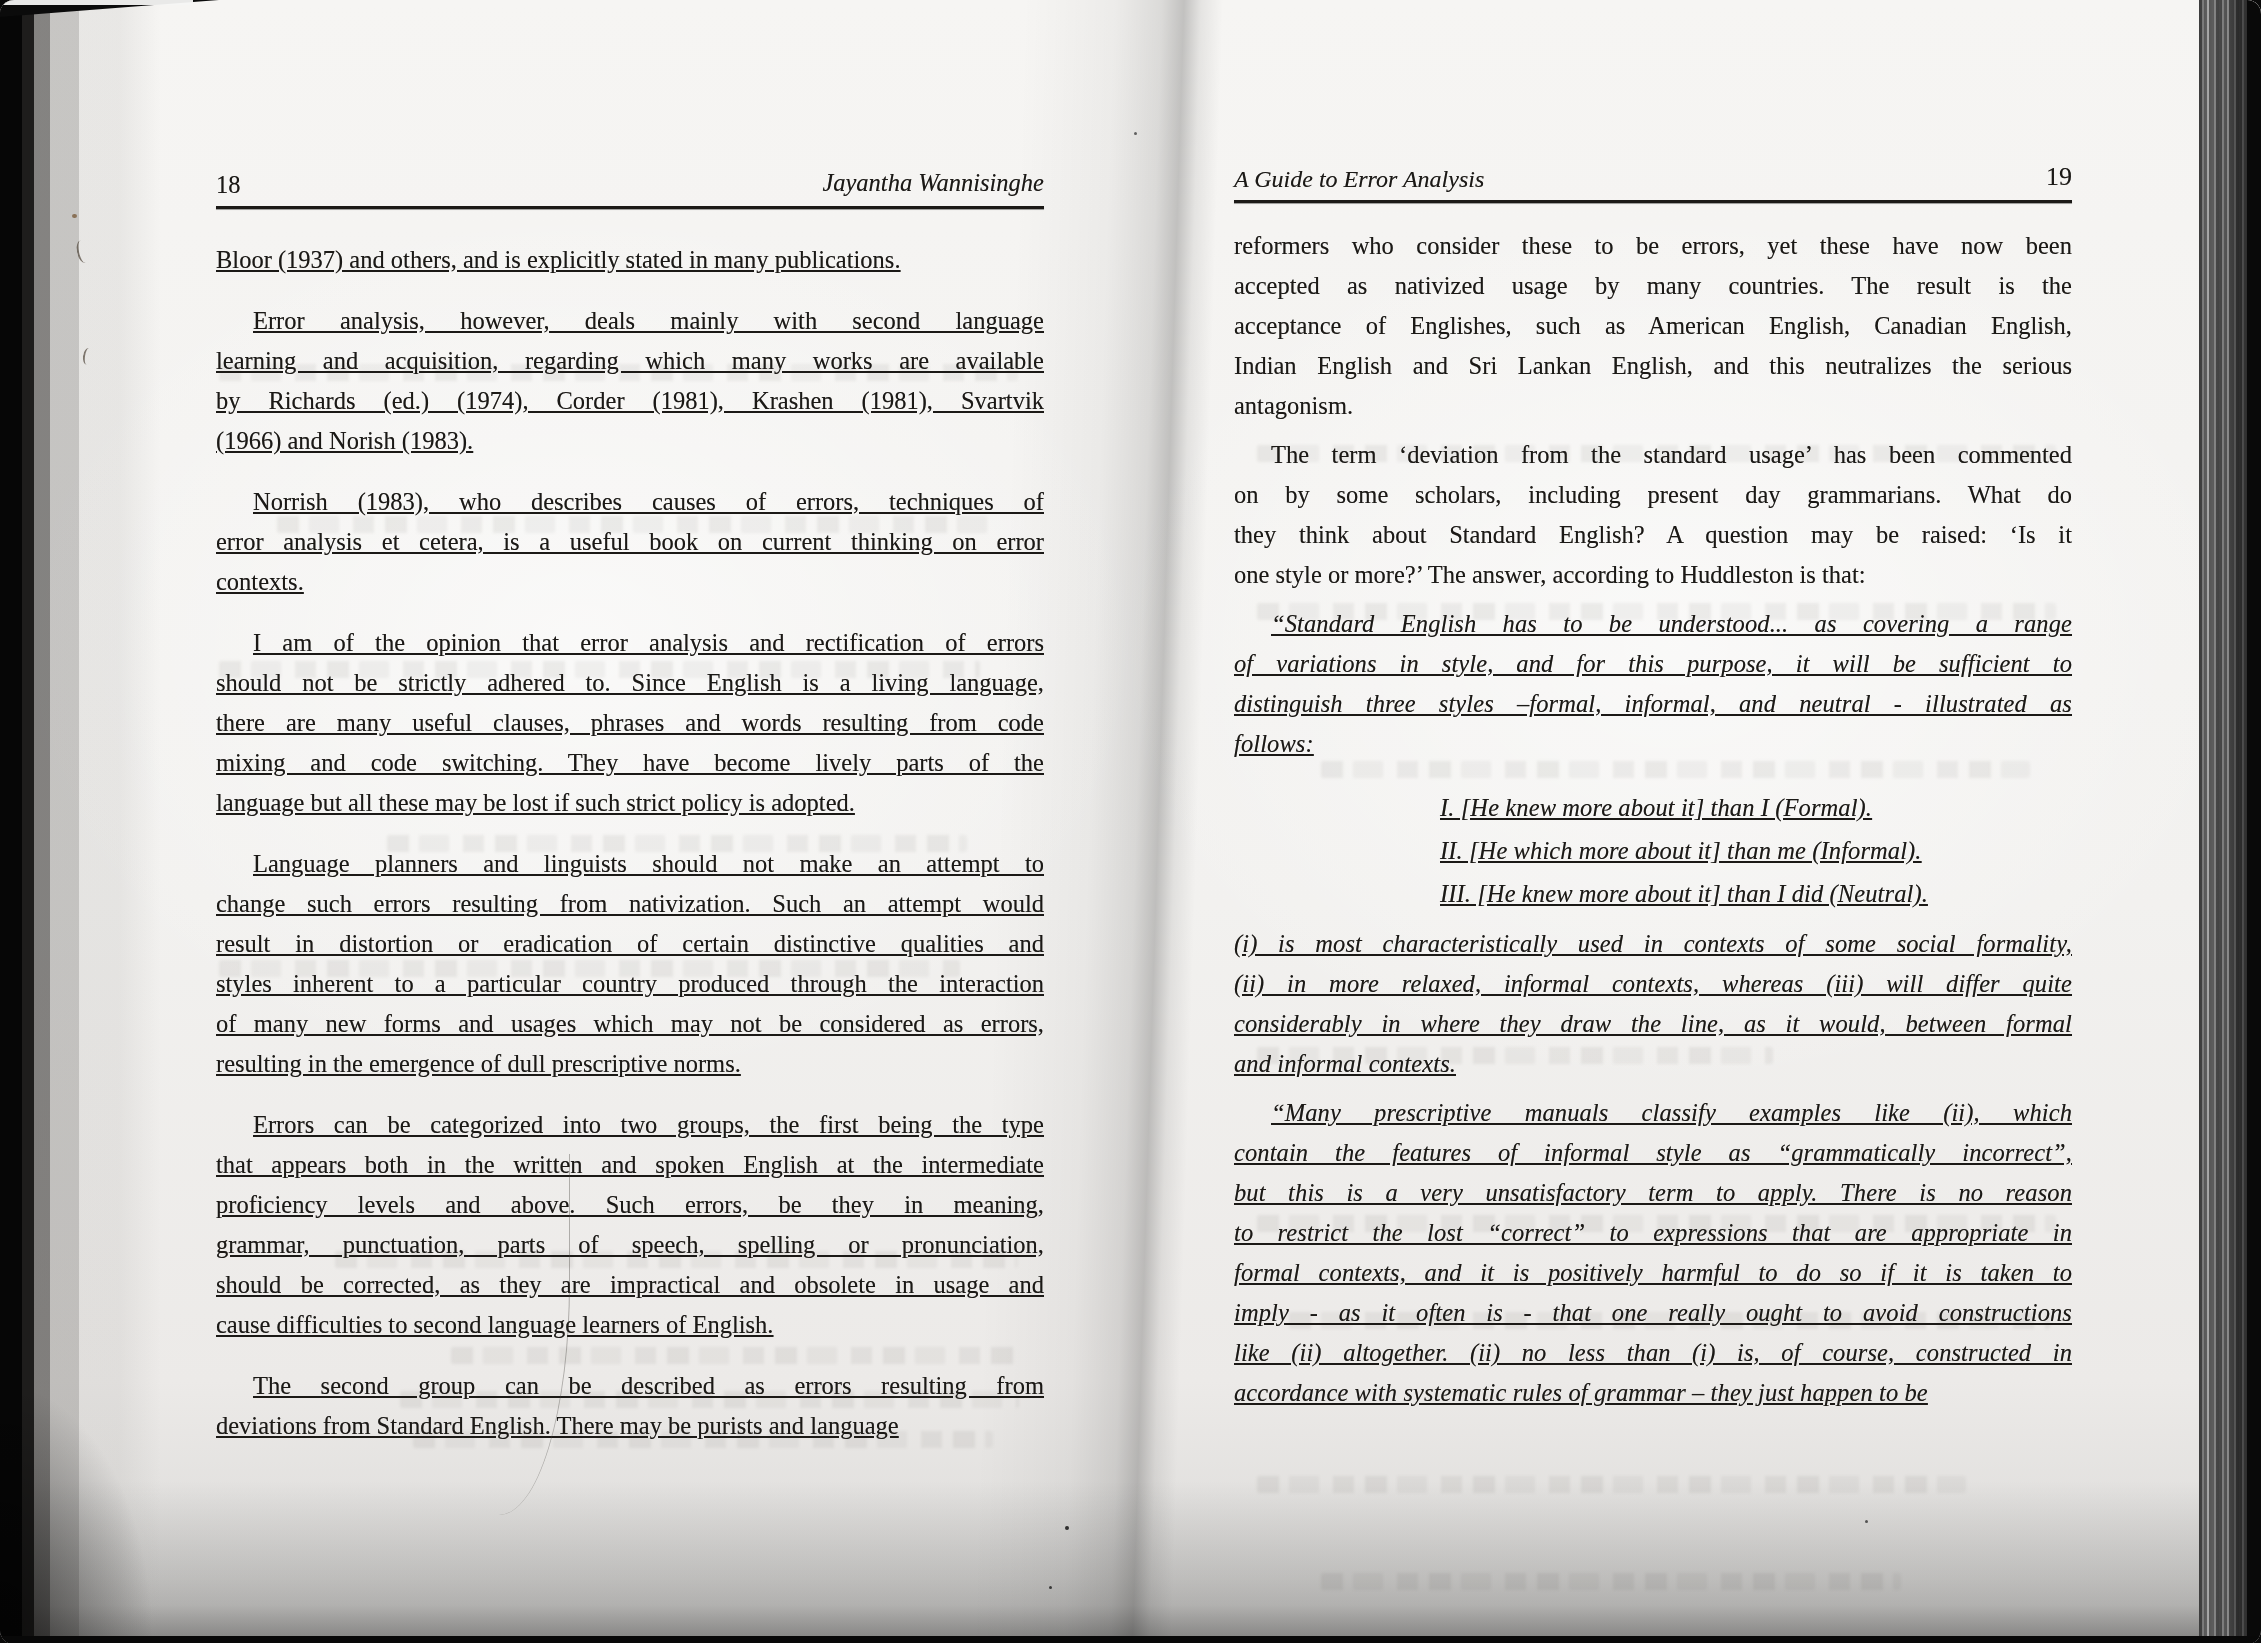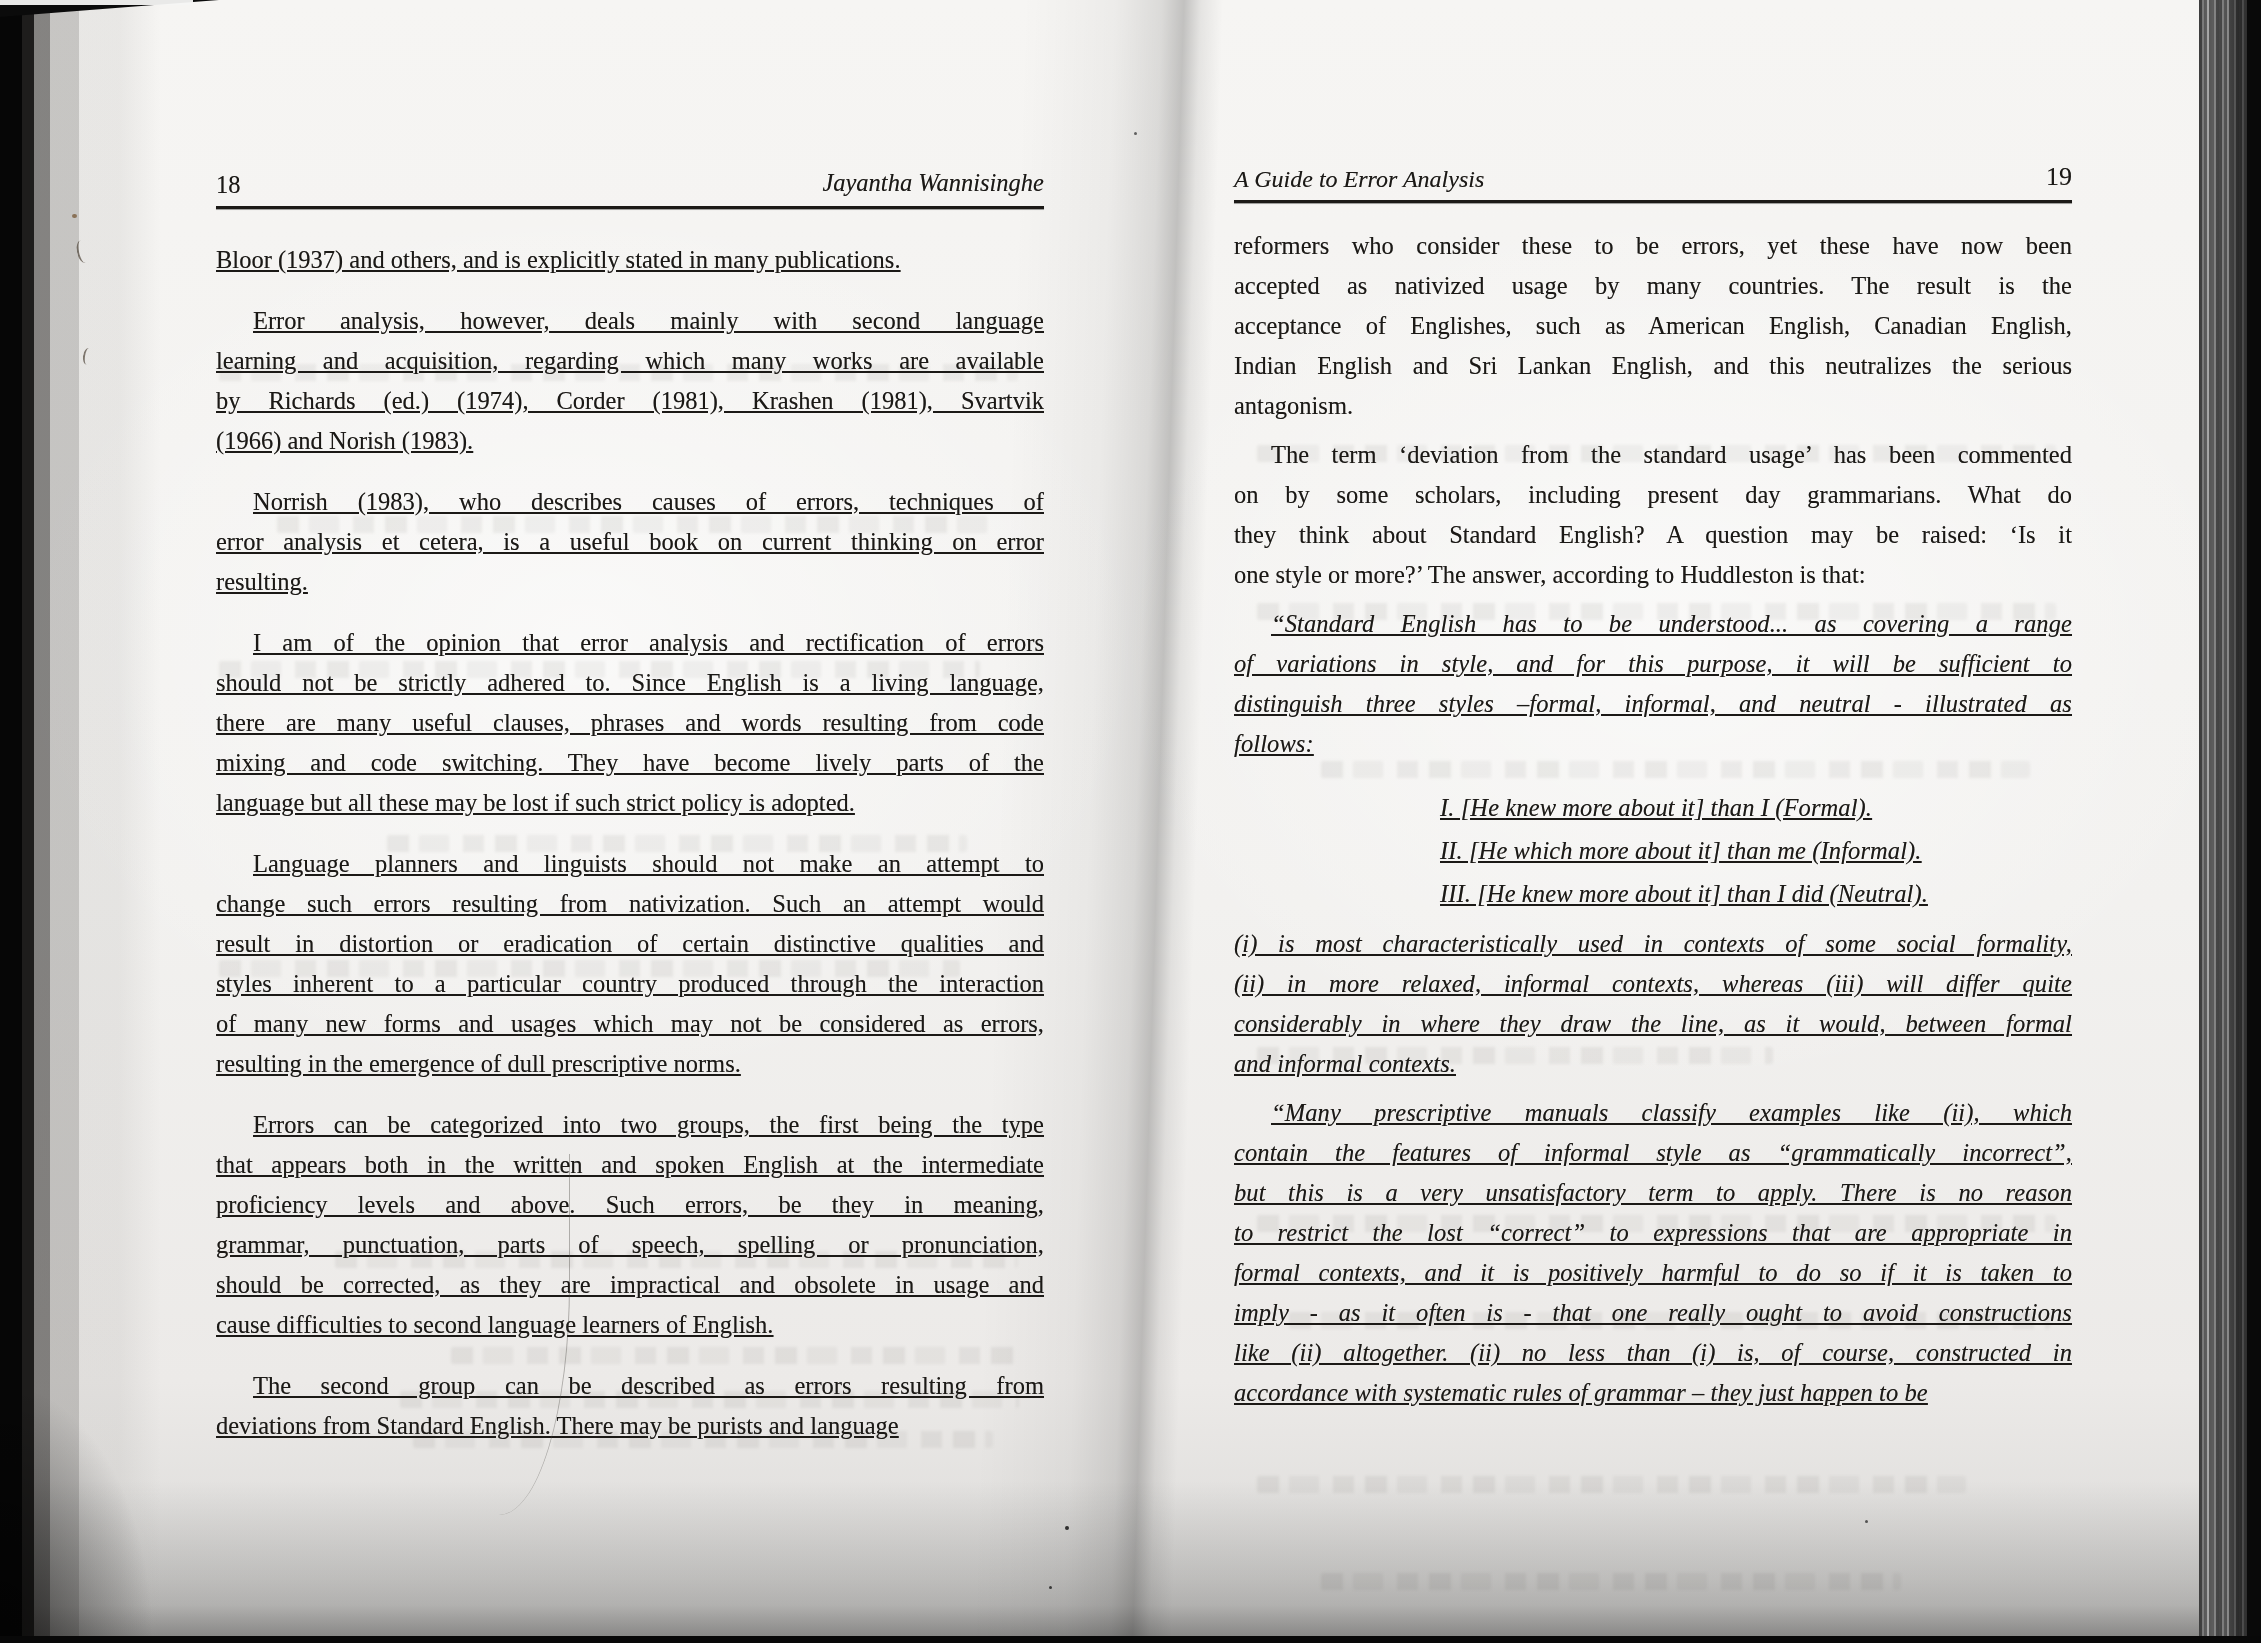--- a/index.html
+++ b/index.html
@@ -1,20 +1,21 @@
 <!DOCTYPE html>
 <html style="font-size:10.3px"><head>
 <meta charset="utf-8">
 <style>
   html,body{margin:0;padding:0;background:#0a0a0a;}
   #scan{
     position:relative;width:2261px;height:1644px;overflow:hidden;
     background:#f2f1ef;
     font-family:"Liberation Serif","DejaVu Serif",serif;
     color:#1b1916;
+    border-radius:14px;
   }
   
   #paper{
     position:absolute;left:0;top:0;width:100%;height:100%;
     background:
       radial-gradient(ellipse 838px 645px at 580px 645px, rgba(255,255,255,.55), rgba(255,255,255,0) 70%),
       radial-gradient(ellipse 838px 645px at 1676px 645px, rgba(255,255,255,.55), rgba(255,255,255,0) 70%),
       linear-gradient(180deg,#f6f5f3 0%,#f2f1ef 55%,#eceae8 84%,#dcdbd9 96%,#cfcecc 100%);
   }
   .txt{position:absolute;text-shadow:0 0 0.6px rgba(27,25,22,.45);}
@@ -131,21 +132,21 @@
         </div>
         <div class="para">
           <div class="line ind">Error analysis, however, deals mainly with second language</div>
           <div class="line">learning and acquisition, regarding which many works are available</div>
           <div class="line">by Richards (ed.) (1974), Corder (1981), Krashen (1981), Svartvik</div>
           <div class="line last">(1966) and Norish (1983).</div>
         </div>
         <div class="para">
           <div class="line ind">Norrish (1983), who describes causes of errors, techniques of</div>
           <div class="line">error analysis et cetera, is a useful book on current thinking on error</div>
-          <div class="line last">resulting.</div>
+          <div class="line last">contexts.</div>
         </div>
         <div class="para">
           <div class="line ind">I am of the opinion that error analysis and rectification of errors</div>
           <div class="line">should not be strictly adhered to. Since English is a living language,</div>
           <div class="line">there are many useful clauses, phrases and words resulting from code</div>
           <div class="line">mixing and code switching. They have become lively parts of the</div>
           <div class="line last">language but all these may be lost if such strict policy is adopted.</div>
         </div>
         <div class="para">
           <div class="line ind">Language planners and linguists should not make an attempt to</div>

